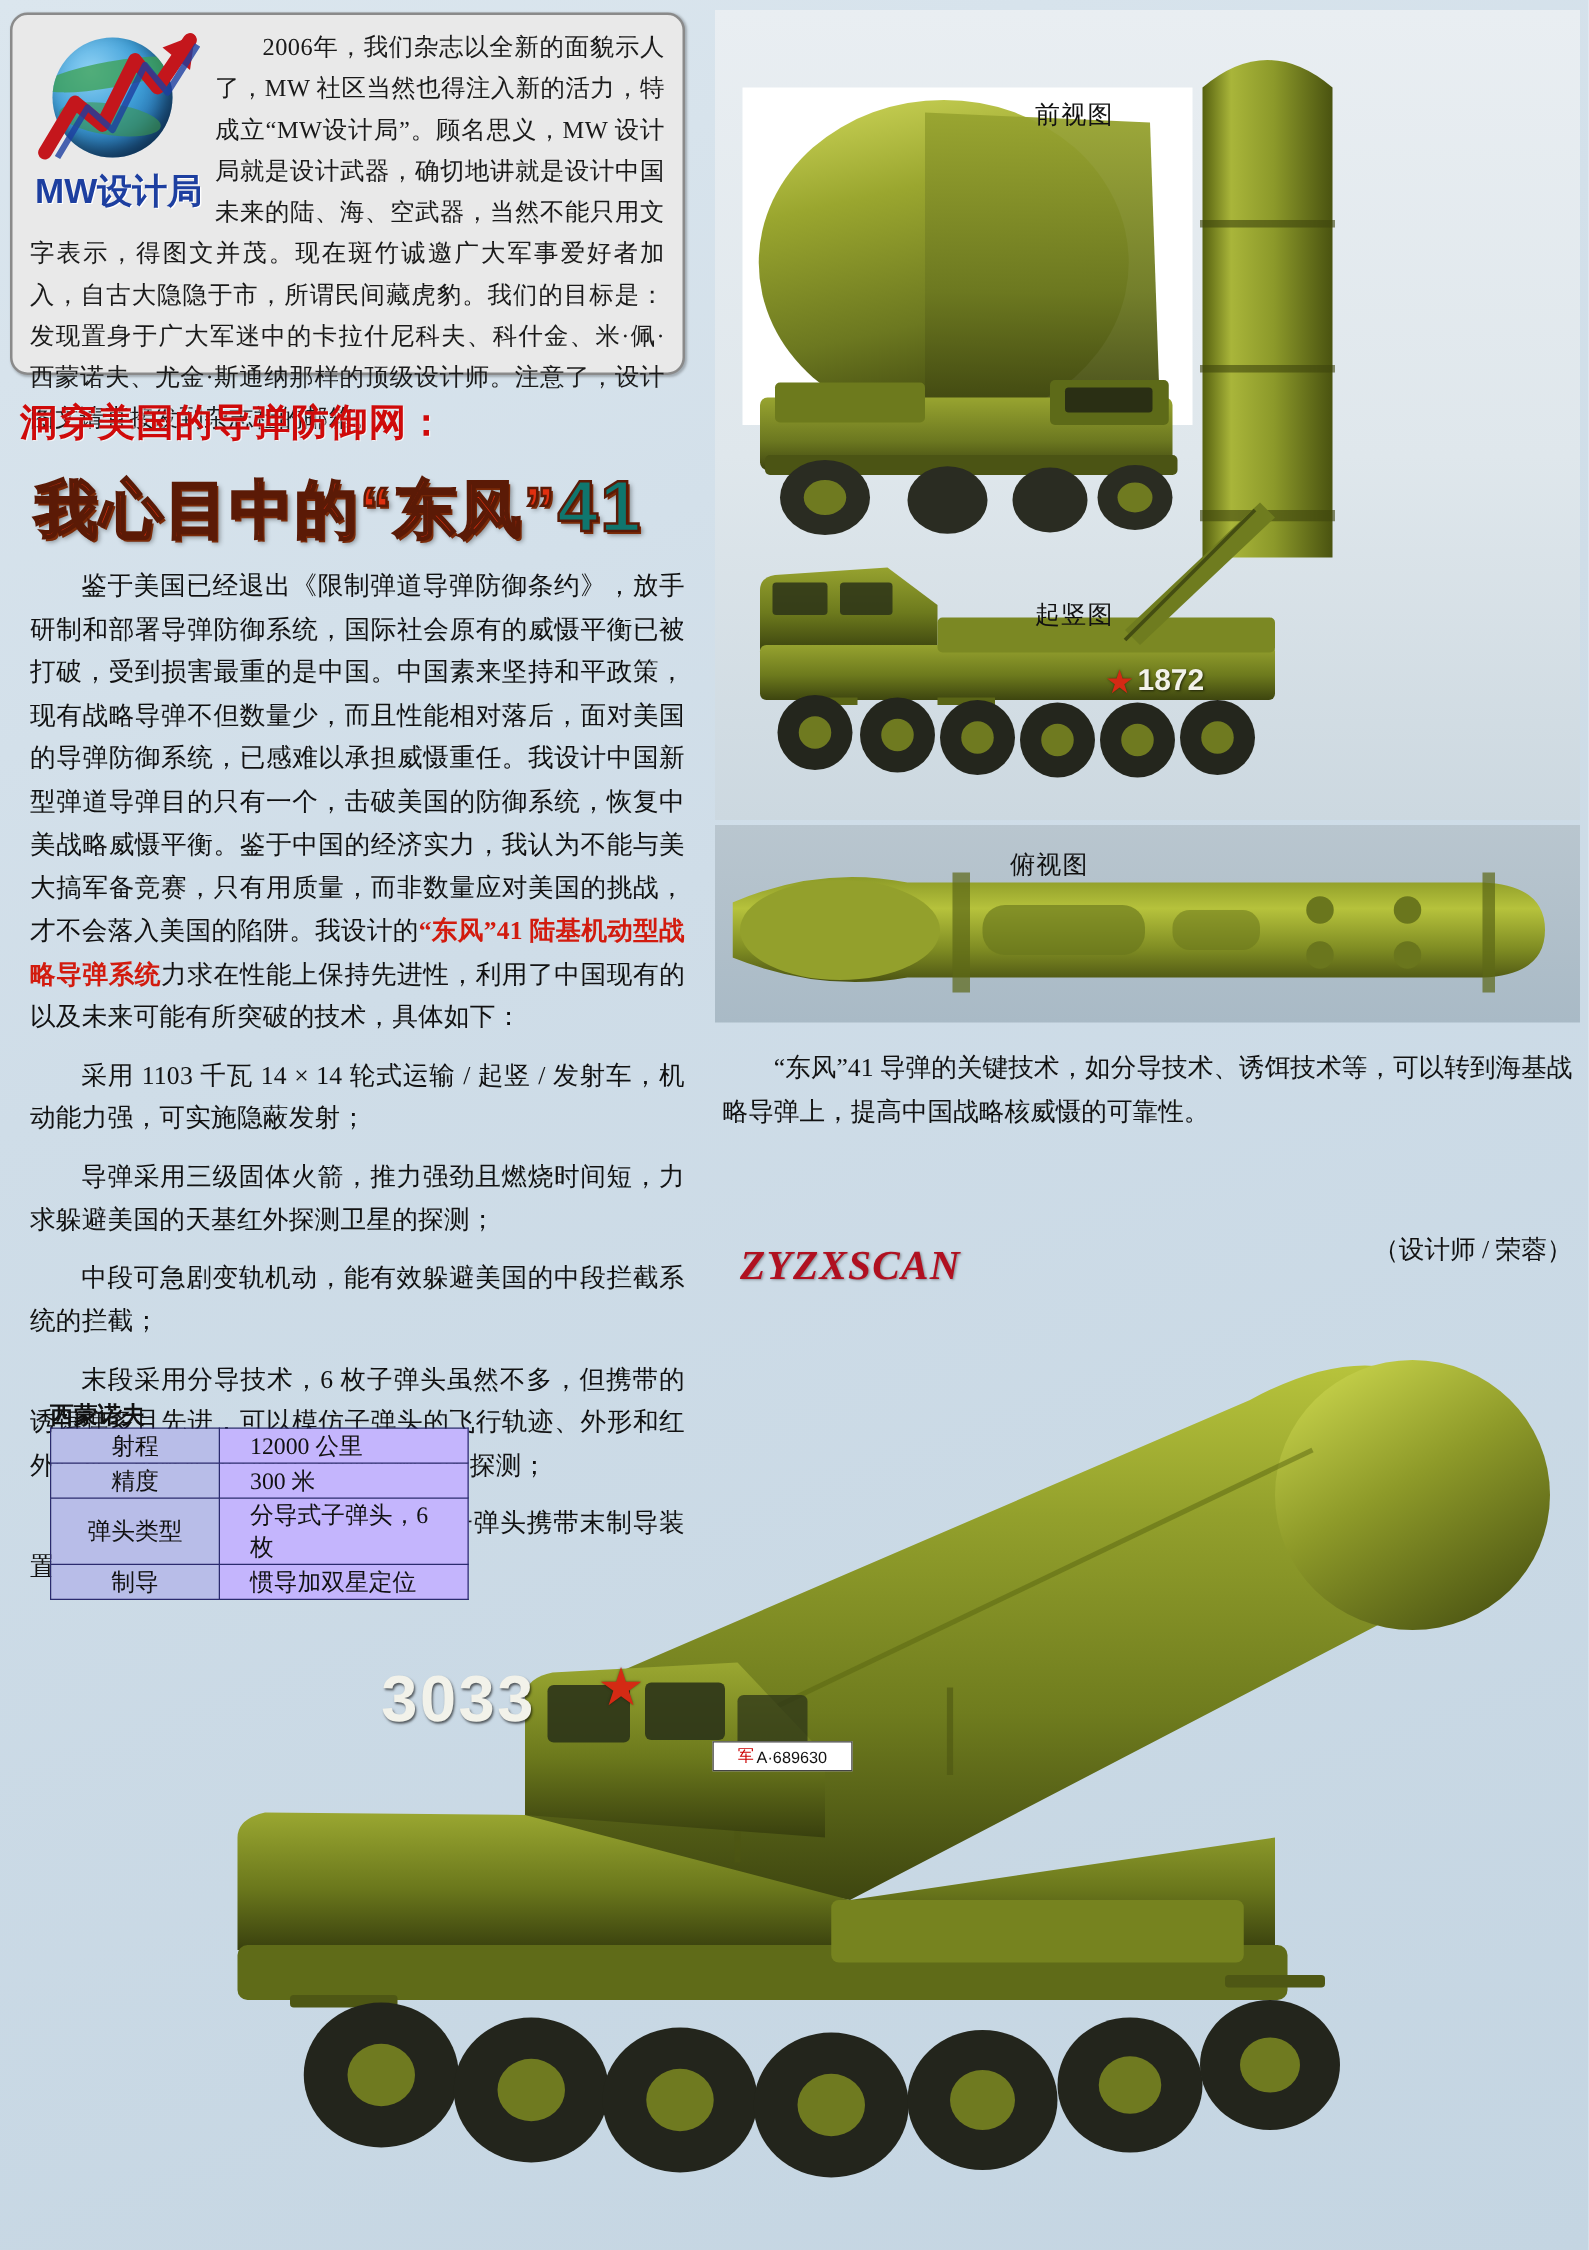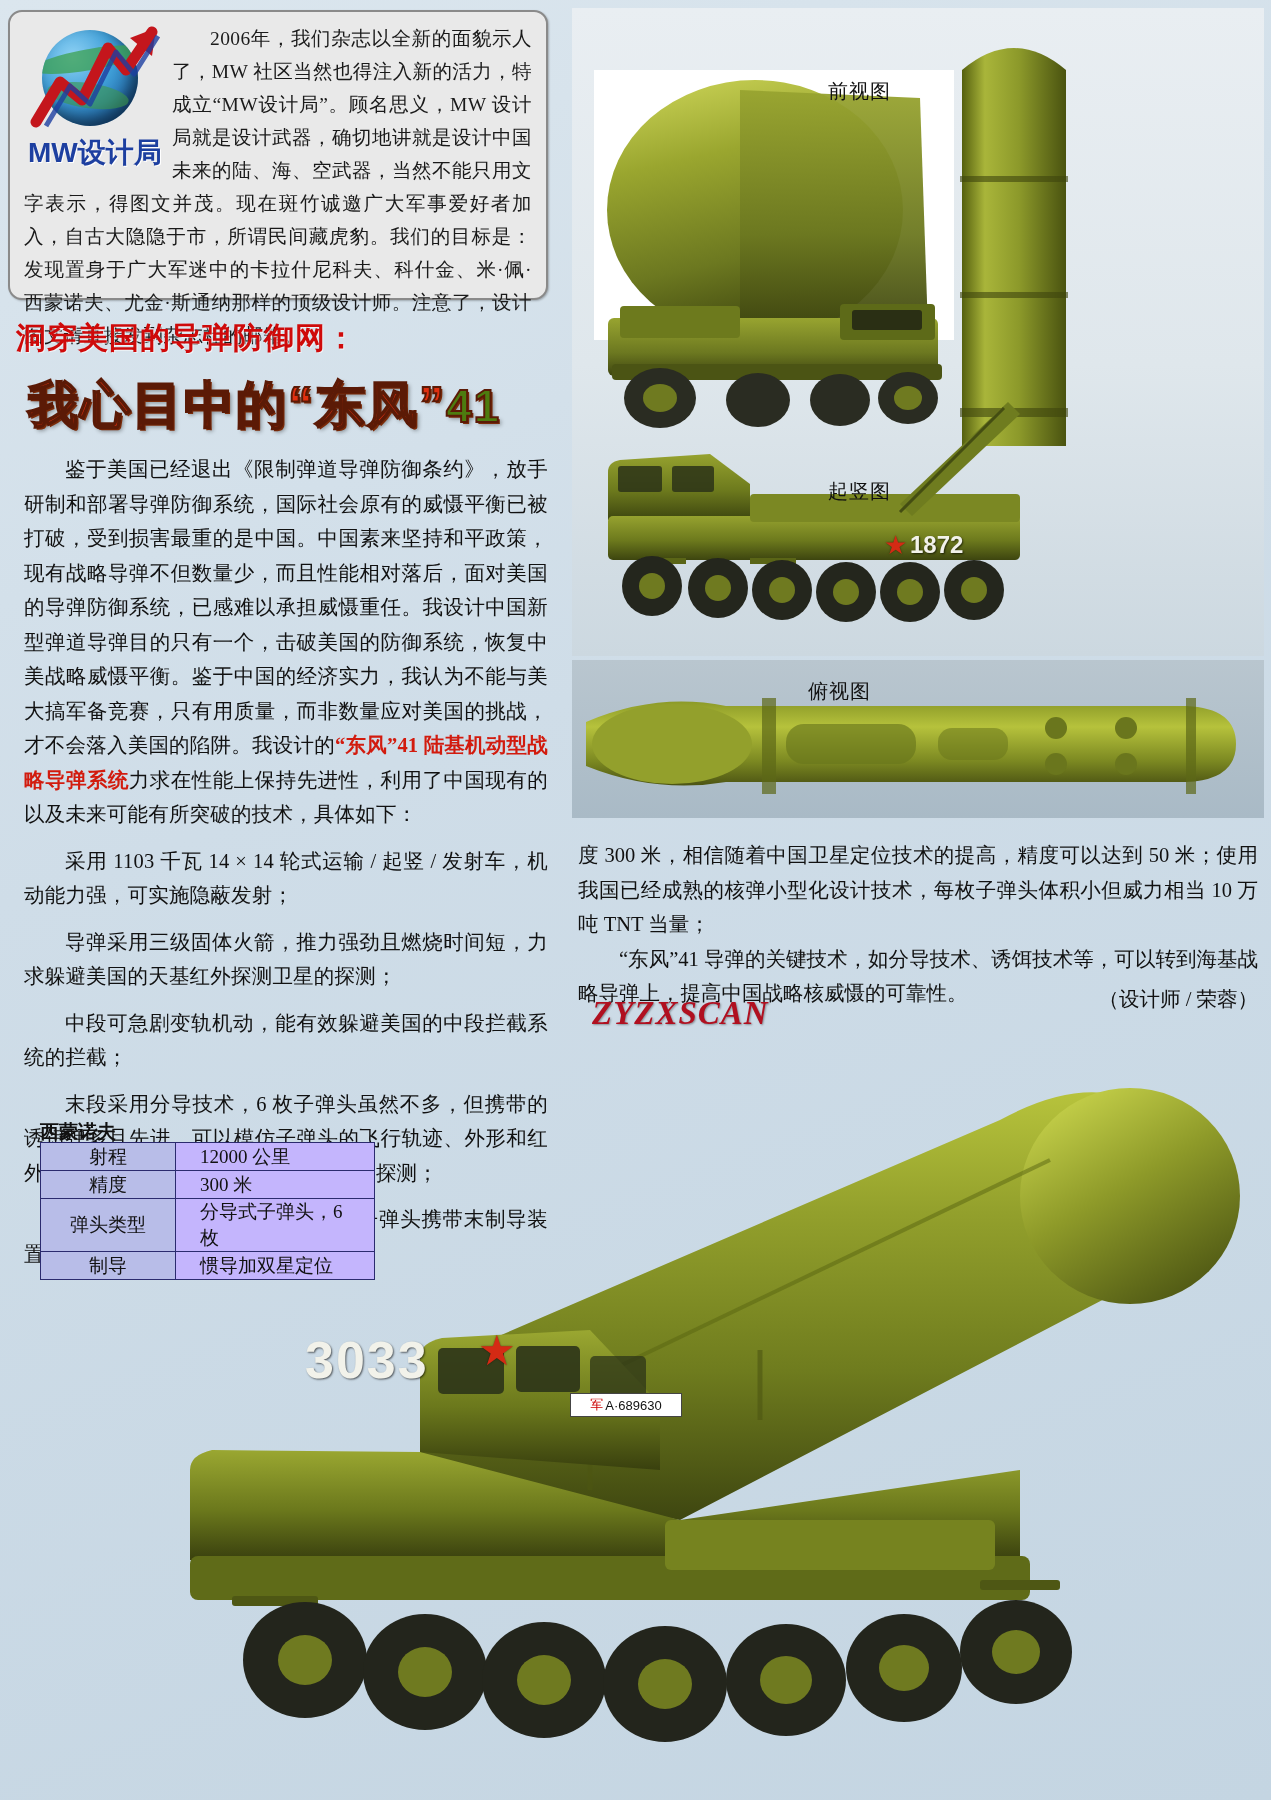--- a/index.html
+++ b/index.html
@@ -112,23 +112,23 @@
     font-weight: bold;
     font-size: 50px;
     letter-spacing: 2px;
     color: #e03010;
     -webkit-text-stroke: 2px #5b1a06;
     text-shadow:
        2px 2px 0 #7a2a08,
        3px 3px 4px rgba(0,0,0,.4);
   }
   #headline .num {
-    color: #4d7c0f;
+    color: #0f766e;
     -webkit-text-stroke: 2px #5b1a06;
-    font-size: 46px;
+    font-size: 58px;
   }
 
   
   #body-left {
     position: absolute;
     left: 12px;
     top: 440px;
     width: 548px;
     font-size: 20.5px;
     line-height: 34.5px;
@@ -304,21 +304,20 @@
 <div id="body-left">
   <p class="ind"><span>鉴于美国已经退出《限制弹道导弹防御条约》，放手研制和部署导弹防御系统，国际社会原有的威慑平衡已被打破，受到损害最重的是中国。中国素来坚持和平政策，现有战略导弹不但数量少，而且性能相对落后，面对美国的导弹防御系统，已感难以承担威慑重任。我设计中国新型弹道导弹目的只有一个，击破美国的防御系统，恢复中美战略威慑平衡。鉴于中国的经济实力，我认为不能与美大搞军备竞赛，只有用质量，而非数量应对美国的挑战，才不会落入美国的陷阱。我设计的</span><span class="hl-red">“东风”41 陆基机动型战略导弹系统</span><span>力求在性能上保持先进性，利用了中国现有的以及未来可能有所突破的技术，具体如下：</span></p>
   <p class="ind">采用 1103 千瓦 14 × 14 轮式运输 / 起竖 / 发射车，机动能力强，可实施隐蔽发射；</p>
   <p class="ind">导弹采用三级固体火箭，推力强劲且燃烧时间短，力求躲避美国的天基红外探测卫星的探测；</p>
   <p class="ind">中段可急剧变轨机动，能有效躲避美国的中段拦截系统的拦截；</p>
   <p class="ind">末段采用分导技术，6 枚子弹头虽然不多，但携带的诱饵弹多且先进，可以模仿子弹头的飞行轨迹、外形和红外特征，能够骗过动能拦截弹探测器的探测；</p>
   <p class="ind">导弹采用惯性 / 双星定位制导，子弹头携带末制导装置，精</p>
 </div>
 
 <div id="body-right">
-  <p>度 300 米，相信随着中国卫星定位技术的提高，精度可以达到 50 米；使用我国已经成熟的核弹小型化设计技术，每枚子弹头体积小但威力相当 10 万吨 TNT 当量；</p>
   <p class="ind">“东风”41 导弹的关键技术，如分导技术、诱饵技术等，可以转到海基战略导弹上，提高中国战略核威慑的可靠性。</p>
 </div>
 <div id="byline">（设计师 / 荣蓉）</div>
 <div id="watermark">ZYZXSCAN</div>
 
 <div id="spec-title">西蒙诺夫</div>
 <table id="spec-table">
   <tbody>
       <tr>
     <td class="key">射程</td>

